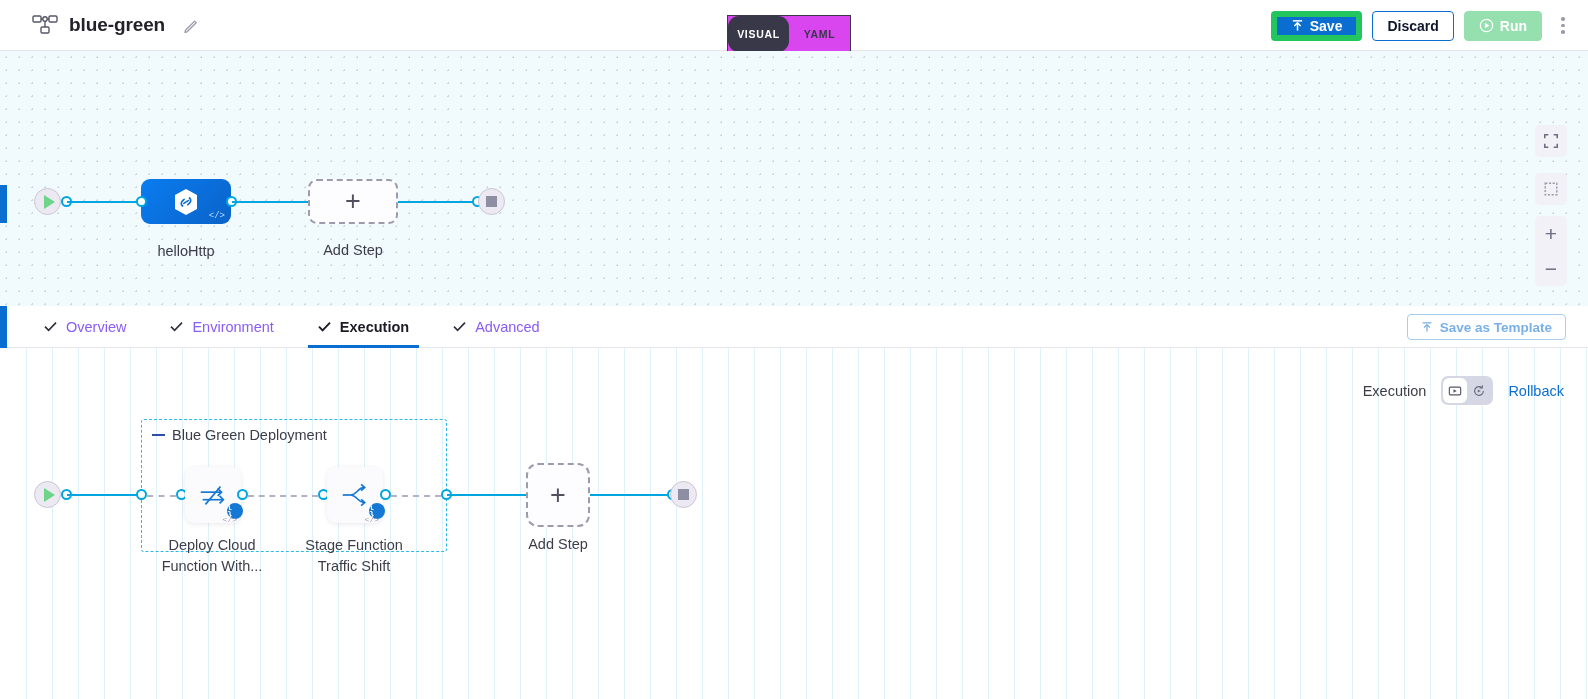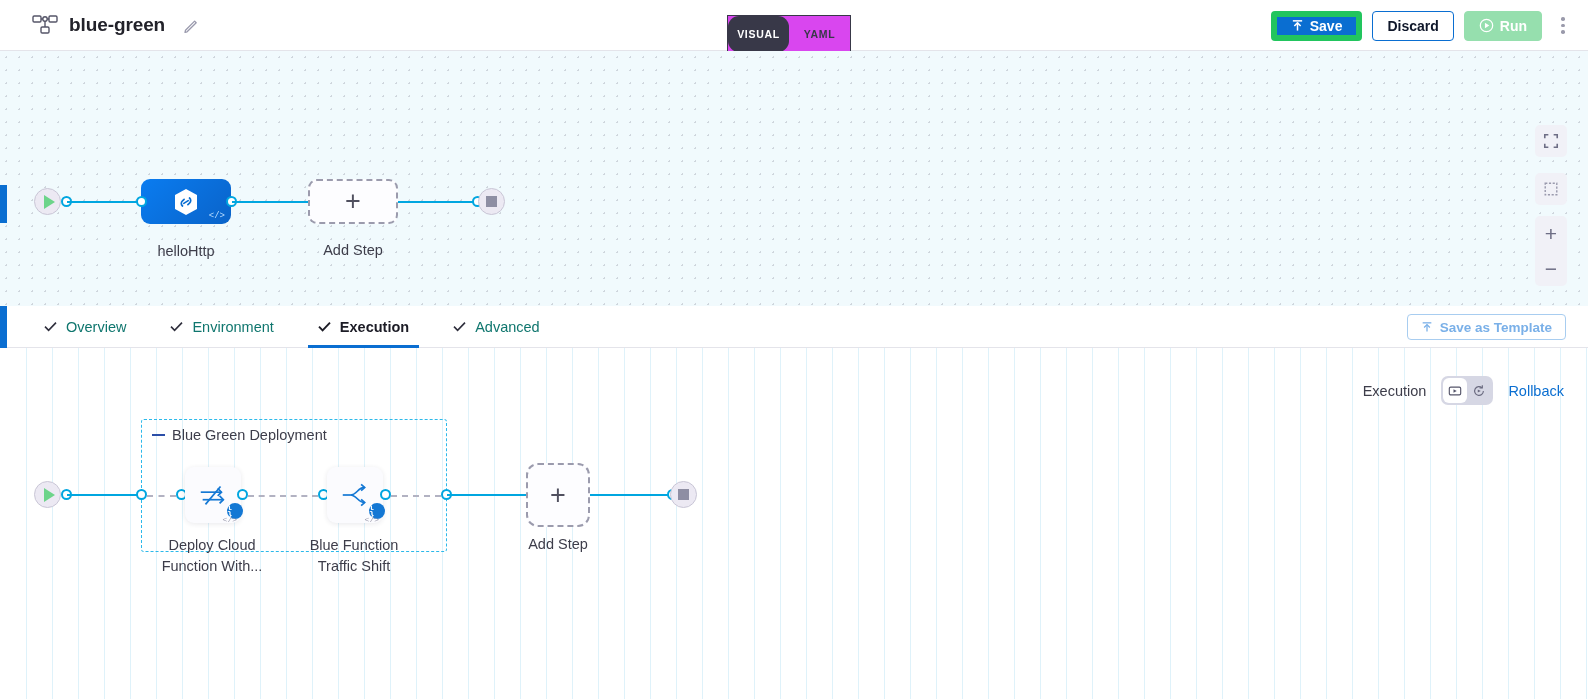--- a/index.html
+++ b/index.html
@@ -152,21 +152,21 @@
     background: #ffffff; border-bottom: 1px solid #e4e4ea;
     display: flex; align-items: center;
   }
   .tabbar::before {
     content: ""; position: absolute; left: 0; top: 0; width: 7px; height: 42px;
     background: #0a6ed1;
   }
   .tab {
     height: 42px; display: flex; align-items: center; gap: 9px;
     padding: 0 22px; cursor: pointer;
-    font-size: 14.5px; color: #0f766e; position: relative;
+    font-size: 14.5px; color: #8b5cf6; position: relative;
   }
   .tab:first-of-type { margin-left: 22px; }
   .tab.active { font-weight: bold; color: #1c1c26; }
   .tab.active::after {
     content: ""; position: absolute; left: 12px; right: 12px; bottom: 0;
     height: 3px; background: #0a6ed1;
   }
   .check { width: 13px; height: 11px; }
   .tpl-btn {
     position: absolute; right: 22px; top: 8px;
@@ -445,21 +445,21 @@
       <line x1="4" y1="17" x2="12" y2="17" stroke="#1478d4" stroke-width="1.8"></line>
       <path d="M12 17 C19 17 20 9 27 9" fill="none" stroke="#1478d4" stroke-width="1.8"></path>
       <path d="M12 17 C19 17 20 25 27 25" fill="none" stroke="#1478d4" stroke-width="1.8"></path>
       <polyline points="23.5,5.6 27.3,9 23.5,12.4" fill="none" stroke="#1478d4" stroke-width="1.8"></polyline>
       <polyline points="23.5,21.6 27.3,25 23.5,28.4" fill="none" stroke="#1478d4" stroke-width="1.8"></polyline>
     </svg>
     <span class="step-badge">{ }</span>
     <span class="step-code">&lt;/&gt;</span>
   </div>
   <div class="port" style="left:380px; top:141px;"></div>
-  <div class="node-label" style="left:298px; top:187px; width:112px;">Blue Function</div>
+  <div class="node-label" style="left:298px; top:187px; width:112px;">Stage Function</div>
   <div class="node-label" style="left:298px; top:208px; width:112px;">Traffic Shift</div>
 
   <div class="edge-dash" style="left:391px; top:146.5px; width:50px;"></div>
   <div class="port" style="left:441px; top:141px;"></div>
 
   <div class="edge" style="left:447px; top:145.5px; width:79px;"></div>
 
   <div class="add-node square" style="left:526px; top:115px;">
     <span class="plus-sign">+</span>
   </div>

